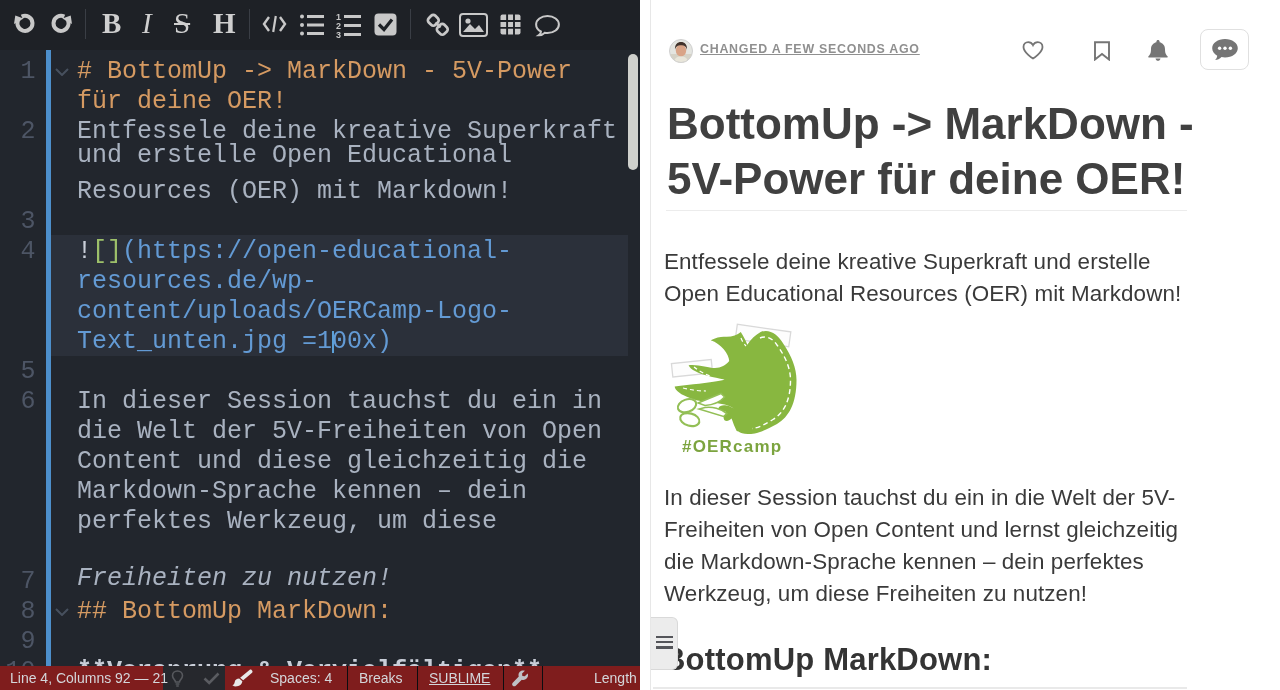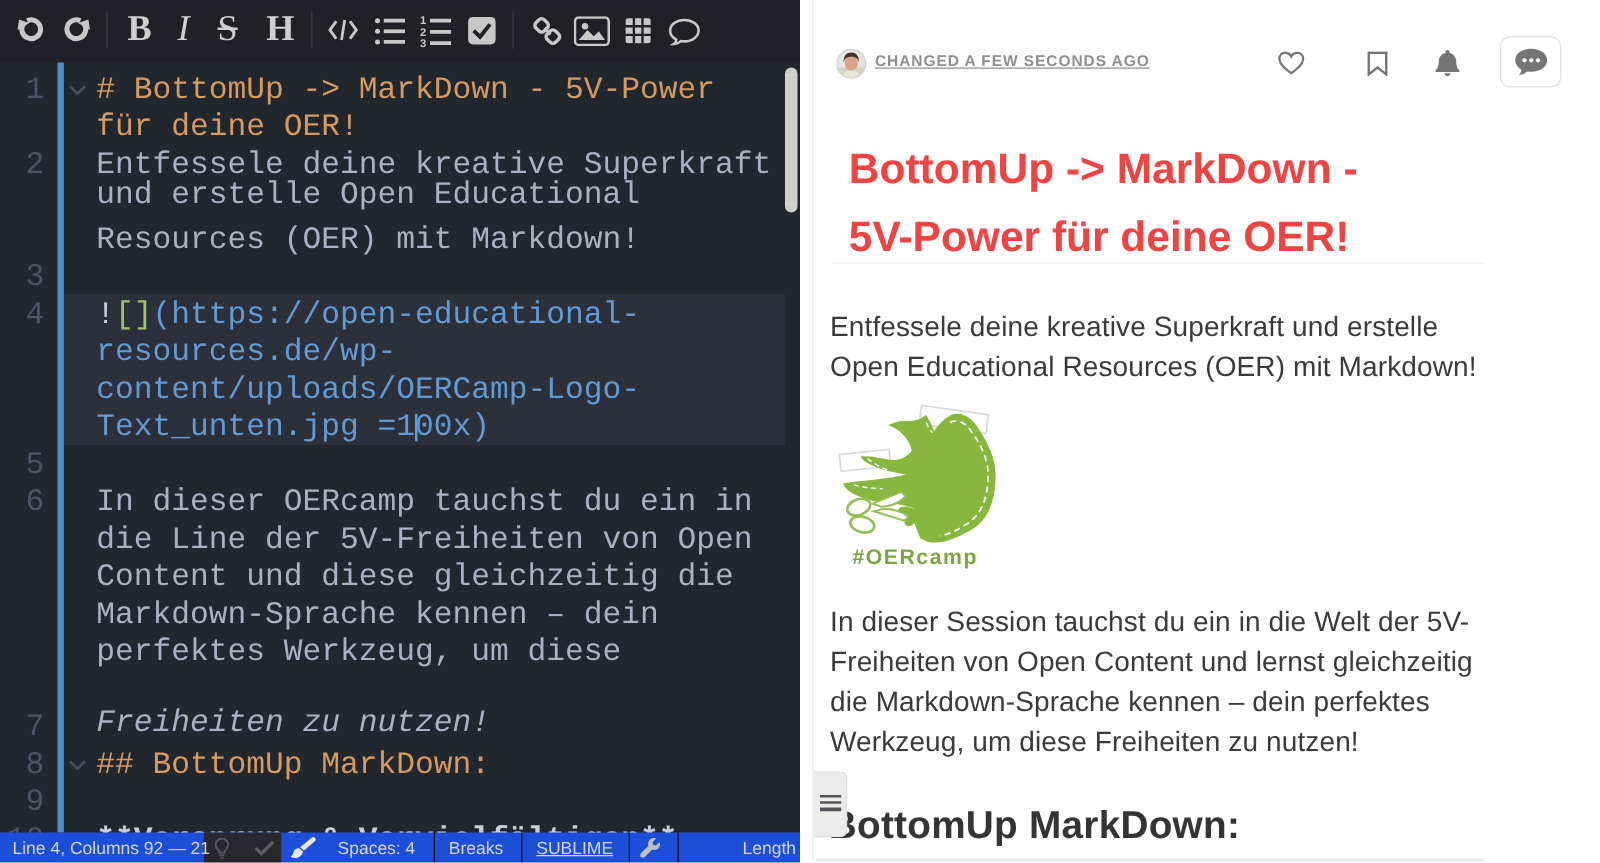--- a/index.html
+++ b/index.html
@@ -19,30 +19,30 @@
         font-family:"Liberation Mono",monospace;font-size:25px;color:#a9b2c0;}
   .org{color:#d59a62;}
   .blu{color:#639ad4;}
   .grn{color:#9dc06a;}
   .wht{color:#c9ced8;font-weight:bold;}
   #hl4{left:50.5px;top:235px;width:577px;height:121px;background:#2b303a;}
   #cursor{left:332px;top:331px;width:2px;height:22px;background:#5ca0d8;}
   #scrollthumb{left:628px;top:54px;width:10px;height:116px;background:#cfd0cc;border-radius:5px;}
   .fold{position:absolute;width:14px;height:8px;}
   
-  #status{left:0;top:666px;width:640px;height:24px;background:#1d4ed8;color:#d4d6da;
+  #status{left:0;top:666px;width:640px;height:24px;background:#7f1d1d;color:#d4d6da;
           font-size:14px;line-height:24px;}
   #status .seg{position:absolute;top:0;height:24px;}
   .ssep{position:absolute;top:0;width:1px;height:24px;background:#0c0d10;}
   
   #right{left:640px;top:0;width:640px;height:690px;background:#fff;}
   #rdiv{left:650px;top:0;width:1px;height:690px;background:#e7e7e7;}
   #meta{left:700px;top:41.5px;color:#8f8f8f;font-size:12.4px;font-weight:bold;letter-spacing:.75px;text-decoration:underline;}
-  h1#title{position:absolute;left:663px;top:92px;margin:16px;width:540px;
-     font-size:34px;line-height:55px;color:#ef4444;letter-spacing:0;}
+  h1#title{position:absolute;left:663px;top:92px;margin:4px;width:540px;
+     font-size:44px;line-height:55px;color:#404040;letter-spacing:0;}
   #hr1{left:666px;top:210px;width:521px;height:1px;background:#ececec;}
   .para{position:absolute;left:664px;color:#3a3a3a;font-size:22.4px;line-height:32px;letter-spacing:0.1px;}
   h2#bt{position:absolute;left:663px;top:642px;margin:0;font-size:31px;color:#343434;letter-spacing:0.2px;}
   #hr2{left:652.5px;top:687px;width:534px;height:2px;background:#e9e9e9;}
   #toctab{left:651px;top:617px;width:27px;height:53px;background:#ececec;
           border:1px solid #d9d9d9;border-left:none;border-radius:0 6px 6px 0;box-sizing:border-box;}
   .hline{position:absolute;left:656px;width:16.5px;height:2.6px;background:#54555a;}
 </style>
 </head>
 <body>
@@ -128,22 +128,22 @@
   <div class="crow" style="top:141px;"><span>und erstelle Open Educational</span></div>
   <div class="crow" style="top:177px;"><span>Resources (OER) mit Markdown!</span></div>
   <div class="lnum" style="left:-4.5px;top:207px;">3</div>
   <div class="lnum" style="left:-4.5px;top:237px;">4</div>
   <div class="crow" style="top:237px;"><span style="color:#c9ced8">!</span><span class="grn">[]</span><span class="blu">(https://open-educational-</span></div>
   <div class="crow" style="top:267px;"><span class="blu">resources.de/wp-</span></div>
   <div class="crow" style="top:297px;"><span class="blu">content/uploads/OERCamp-Logo-</span></div>
   <div class="crow" style="top:327px;"><span class="blu">Text_unten.jpg =100x)</span></div>
   <div class="lnum" style="left:-4.5px;top:357px;">5</div>
   <div class="lnum" style="left:-4.5px;top:387px;">6</div>
-  <div class="crow" style="top:387px;"><span>In dieser OERcamp tauchst du ein in</span></div>
-  <div class="crow" style="top:417px;"><span>die Line der 5V-Freiheiten von Open</span></div>
+  <div class="crow" style="top:387px;"><span>In dieser Session tauchst du ein in</span></div>
+  <div class="crow" style="top:417px;"><span>die Welt der 5V-Freiheiten von Open</span></div>
   <div class="crow" style="top:447px;"><span>Content und diese gleichzeitig die</span></div>
   <div class="crow" style="top:477px;"><span>Markdown-Sprache kennen – dein</span></div>
   <div class="crow" style="top:507px;"><span>perfektes Werkzeug, um diese</span></div>
   <div class="crow" style="top:564px;font-style:italic;"><span>Freiheiten zu nutzen!</span></div>
   <div class="lnum" style="left:-4.5px;top:567px;">7</div>
   <div class="lnum" style="left:-4.5px;top:597px;">8</div>
   <svg class="fold" style="left:55px;top:608px;" viewBox="0 0 14 8">
         <path d="M1,1 L7,7 L13,1" stroke="#47505e" stroke-width="2" fill="none"></path>
       </svg>
   <div class="crow" style="top:597px;"><span class="org">## BottomUp MarkDown:</span></div>

